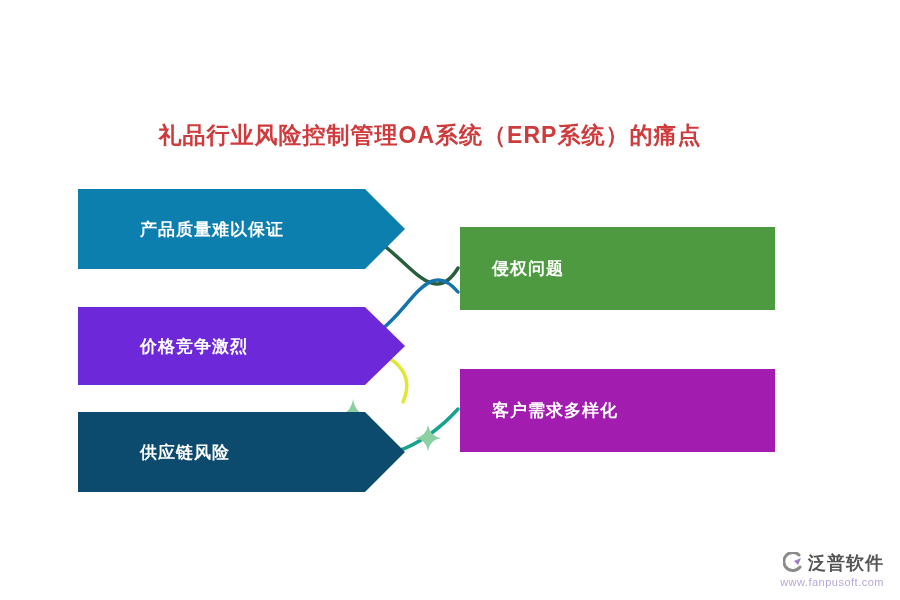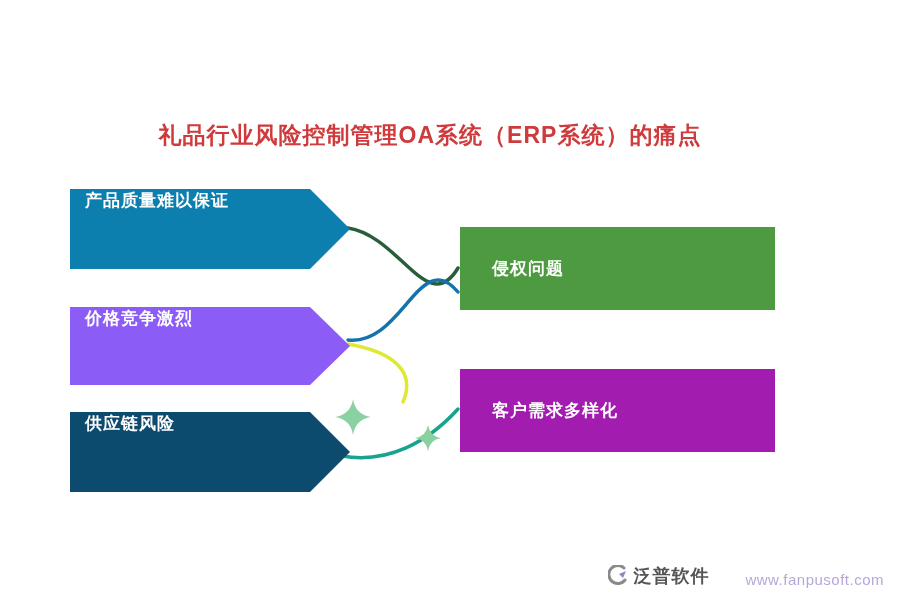--- a/index.html
+++ b/index.html
@@ -10,23 +10,24 @@
     position:absolute;top:120px;left:0;width:860px;
     margin:0;text-align:center;
     font-size:23px;font-weight:bold;letter-spacing:1px;
     color:#cf3a3c;
   }
 
   .connector-svg{position:absolute;top:0;left:0;width:900px;height:600px;pointer-events:none;}
   .connector-svg path.link{fill:none;stroke-width:3.5px;stroke-linecap:round;}
 
   .arrow{
-    position:absolute;left:70px;width:280px;height:80px;
-    display:flex;align-items:flex-start;
+    position:absolute;left:78px;width:280px;height:80px;
+    display:flex;align-items:center;
     clip-path:polygon(0 0, calc(100% - 40px) 0, 100% 50%, calc(100% - 40px) 100%, 0 100%);
+    padding-left:47px;
   }
   .arrow span{
     color:#ffffff;font-size:17px;font-weight:bold;
     padding-left:15px;letter-spacing:1px;white-space:nowrap;
   }
   .arrow-0{top:189px;}
   .arrow-1{top:307px;height:78px;}
   .arrow-2{top:412px;}
 
   .rbox{
@@ -35,25 +36,25 @@
   }
   .rbox span{
     color:#ffffff;font-size:17px;font-weight:bold;
     padding-left:32px;letter-spacing:1px;white-space:nowrap;
   }
   .rbox-0{top:227px;}
   .rbox-1{top:369px;}
 
   .footer{
     position:absolute;right:16px;bottom:12px;
-    display:flex;flex-direction:row;align-items:flex-end;gap:36px;
+    display:flex;flex-direction:column;align-items:flex-end;
   }
   .footer .brand-row{display:flex;align-items:center;gap:5px;}
   .footer .brand{font-size:18px;font-weight:bold;color:#555555;letter-spacing:1px;}
-  .footer .url{font-size:15px;color:#b7a7d8;margin-top:1px;letter-spacing:0.5px;}
+  .footer .url{font-size:11px;color:#b7a7d8;margin-top:1px;letter-spacing:0.5px;}
 </style>
 </head>
 <body>
 
 <div class="canvas">
 
   <h1 class="title" style="color: rgb(207, 58, 60);">礼品行业风险控制管理OA系统（ERP系统）的痛点</h1>
 
   <svg class="connector-svg" viewBox="0 0 900 600" xmlns="http://www.w3.org/2000/svg">
     <path class="link" d="M348 228 C400 236, 428 318, 458 268" style="stroke: rgb(40, 94, 59);"></path>
@@ -66,21 +67,21 @@
     </g>
     <g transform="translate(428,438)" style="fill: rgb(139, 208, 160);">
       <path d="M0 -13 Q1.8 -1.8 13 0 Q1.8 1.8 0 13 Q-1.8 1.8 -13 0 Q-1.8 -1.8 0 -13 Z"></path>
     </g>
   </svg>
 
   <div class="arrow arrow-0" style="background: rgb(13, 127, 174);">
     <span>产品质量难以保证</span>
   </div>
 
-  <div class="arrow arrow-1" style="background: #8b5cf6;">
+  <div class="arrow arrow-1" style="background: #6d28d9;">
     <span>价格竞争激烈</span>
   </div>
 
   <div class="arrow arrow-2" style="background: #0c4a6e;">
     <span>供应链风险</span>
   </div>
 
   <div class="rbox rbox-0" style="background: rgb(77, 154, 65);">
     <span>侵权问题</span>
   </div>

